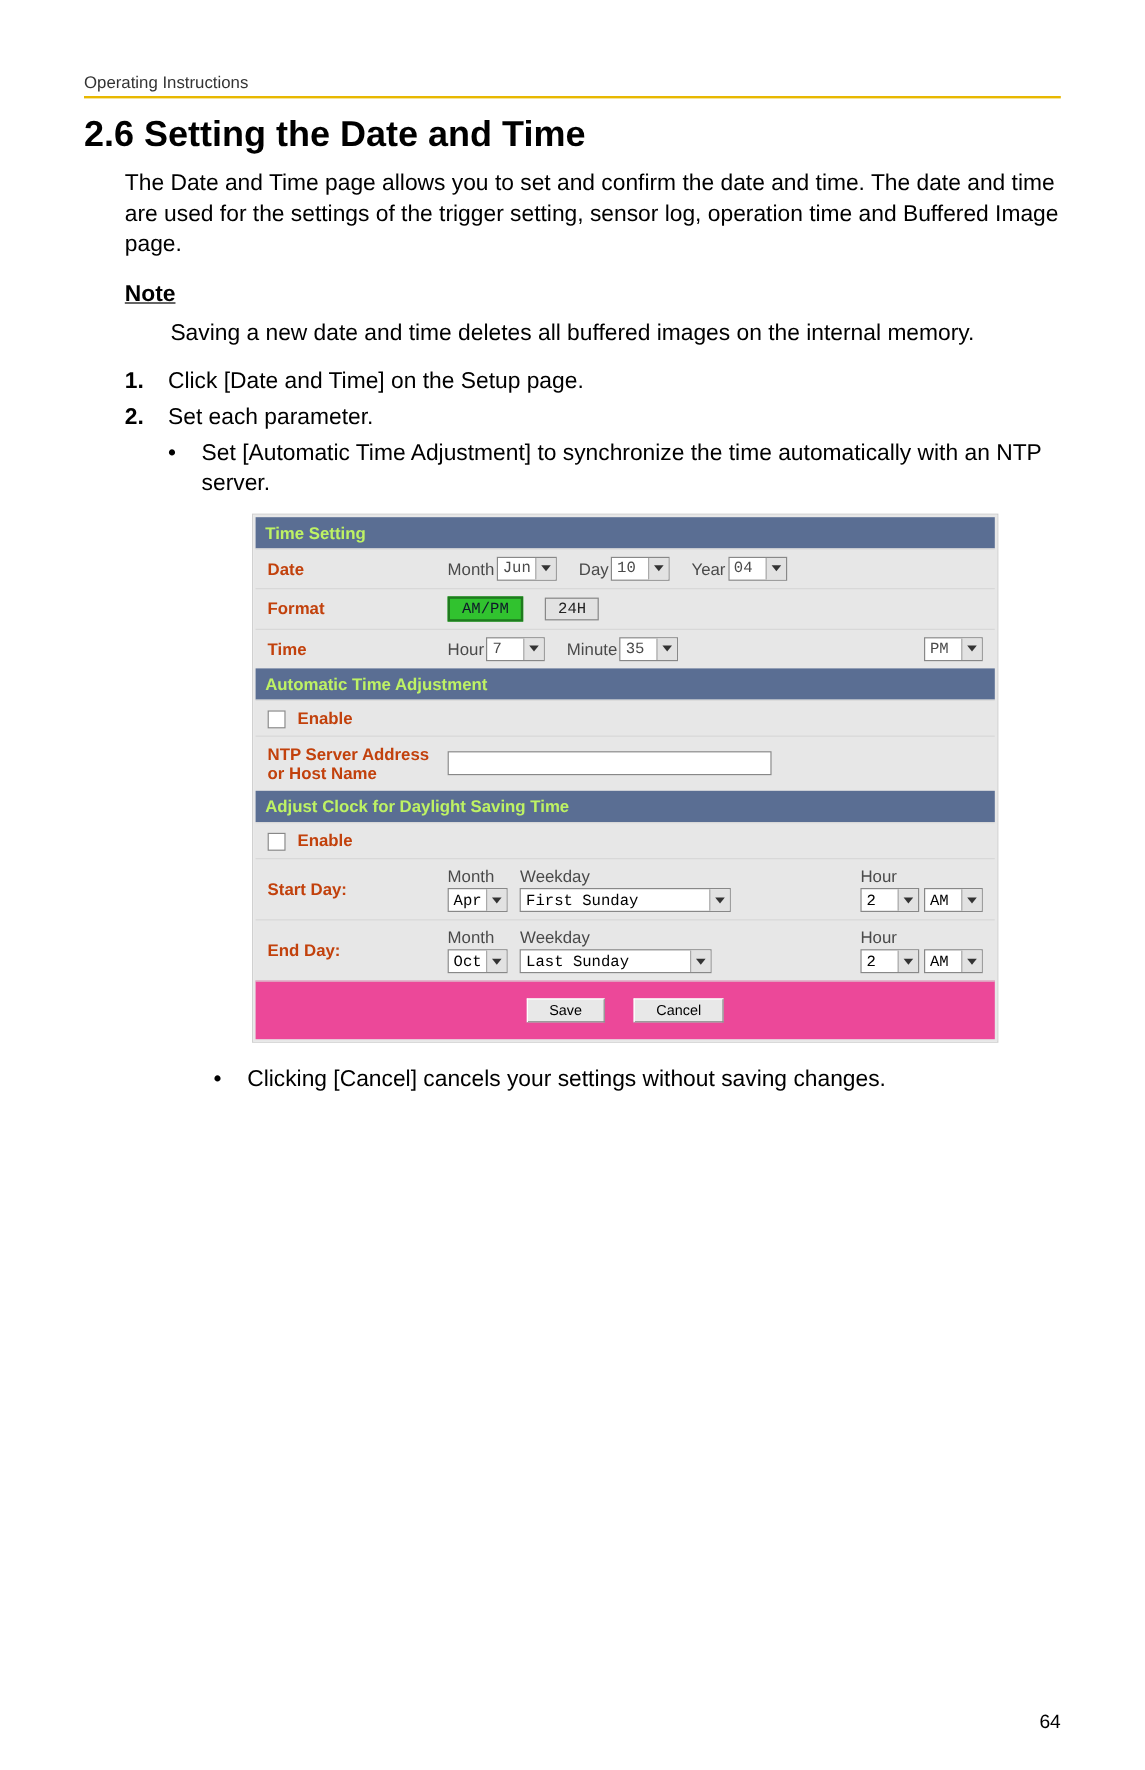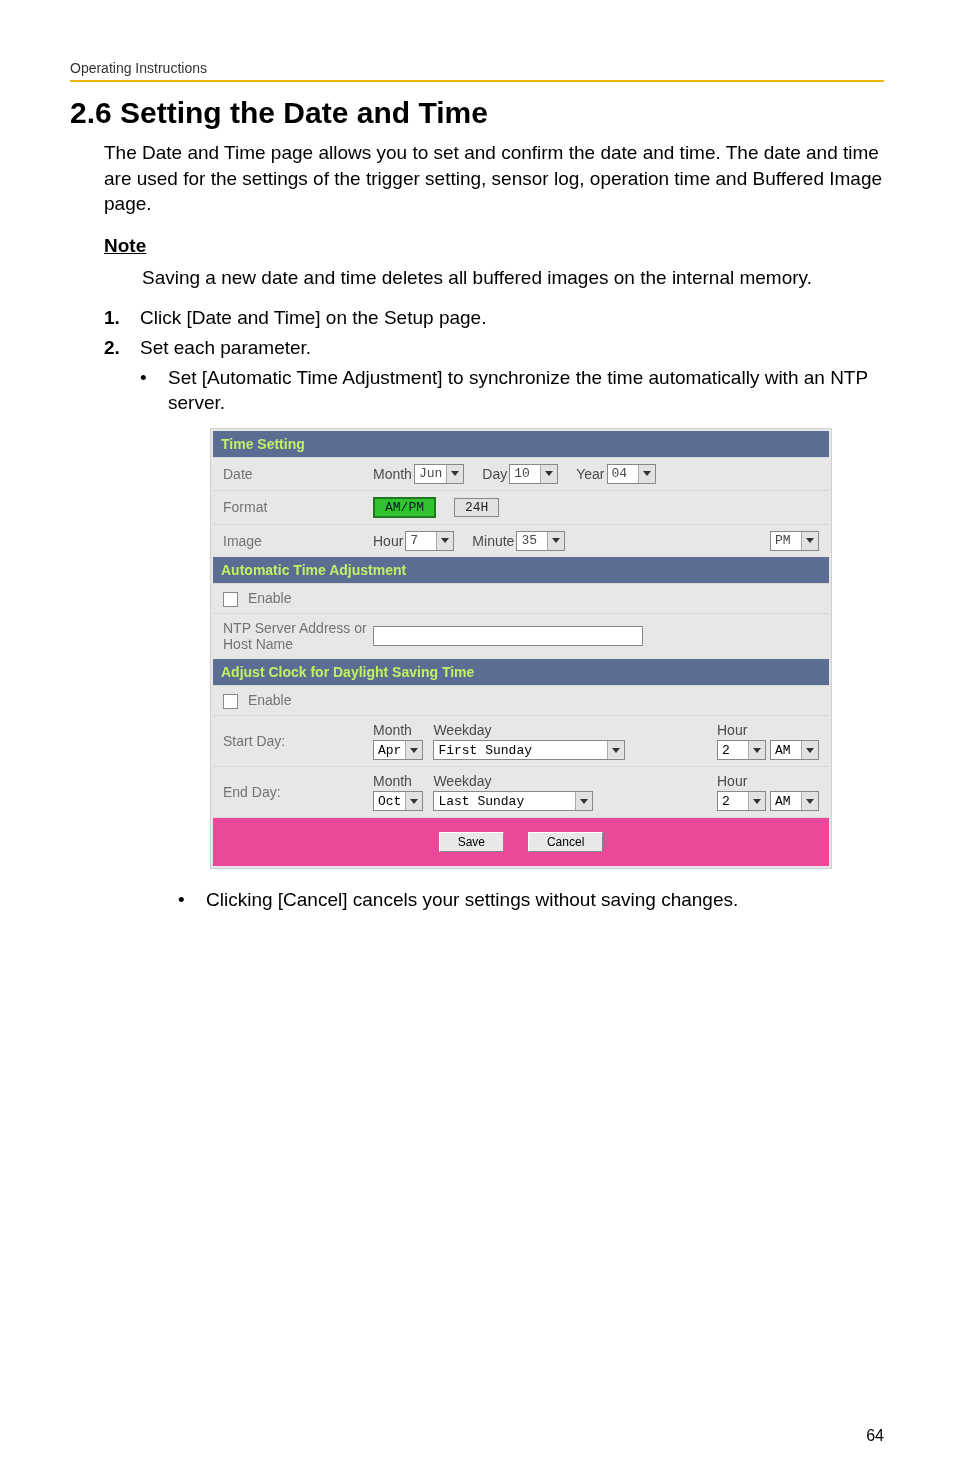--- a/index.html
+++ b/index.html
@@ -109,22 +109,23 @@
   }
   .row {
     display: flex;
     align-items: center;
     padding: 6px 10px;
     border-top: 1px solid #d8d8d8;
   }
   .row:first-of-type { border-top: none; }
   .row .label {
     width: 150px;
-    color: #737373;
+    color: #c2410c;
     flex-shrink: 0;
+    font-weight: bold;
   }
   .row .fields {
     flex: 1;
     display: flex;
     align-items: center;
     gap: 18px;
     color: #4a4a4a;
   }
   .fieldset-col {
     display: flex;
@@ -320,21 +321,21 @@
 
             <div class="row">
               <div class="label">Format</div>
               <div class="fields">
                 <span class="btn-green">AM/PM</span>
                 <span class="btn-gray">24H</span>
               </div>
             </div>
 
             <div class="row">
-              <div class="label">Image</div>
+              <div class="label">Time</div>
               <div class="fields">
                 <span class="fieldset-col">
                   <span>Hour</span>
                   <span class="ctl-dropdown">
                     <span class="dd-val">7</span>
                       <span class="dd-btn"></span>
                   </span>
                 </span>
                 <span class="fieldset-col">
                   <span>Minute</span>
@@ -383,21 +384,21 @@
               <div class="dst-grid">
                 <div class="dst-col">
                   <span class="caption">Month</span>
                   <span class="ctl-dropdown">
                     <span class="dd-val">Apr</span>
                       <span class="dd-btn"></span>
                   </span>
                 </div>
                 <div class="dst-col" style="flex:1;">
                   <span class="caption">Weekday</span>
-                  <span class="ctl-dropdown wide" style="width:192px;">
+                  <span class="ctl-dropdown wide" style="width:176px;">
                     <span class="dd-val" style="flex:1;">First Sunday</span>
                       <span class="dd-btn"></span>
                   </span>
                 </div>
                 <div class="dst-col">
                   <span class="caption">Hour</span>
                   <span class="dst-hour-pair">
                     <span class="ctl-dropdown">
                       <span class="dd-val">2</span>
                         <span class="dd-btn"></span>

